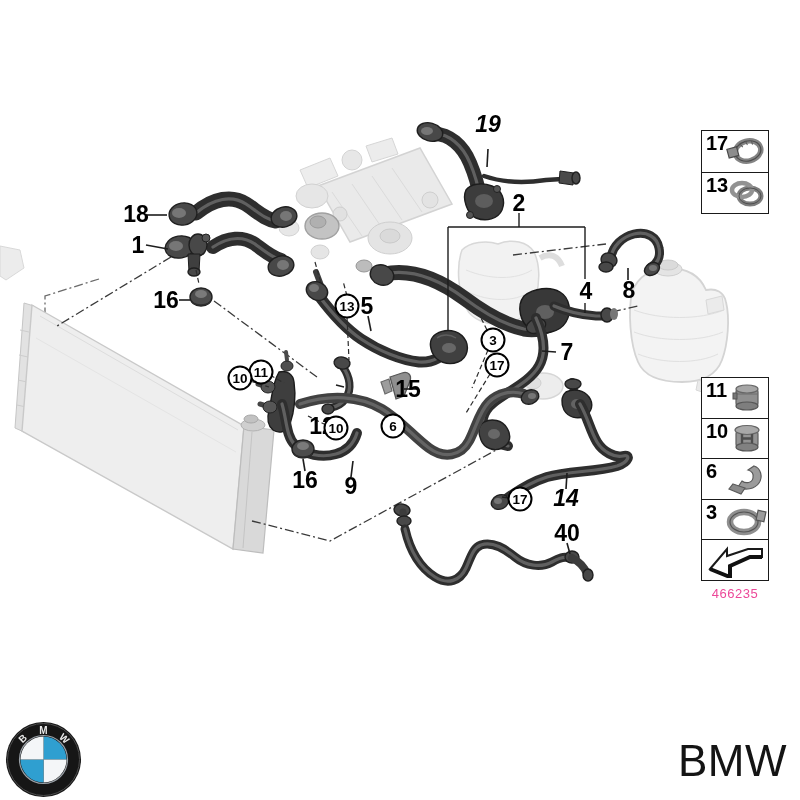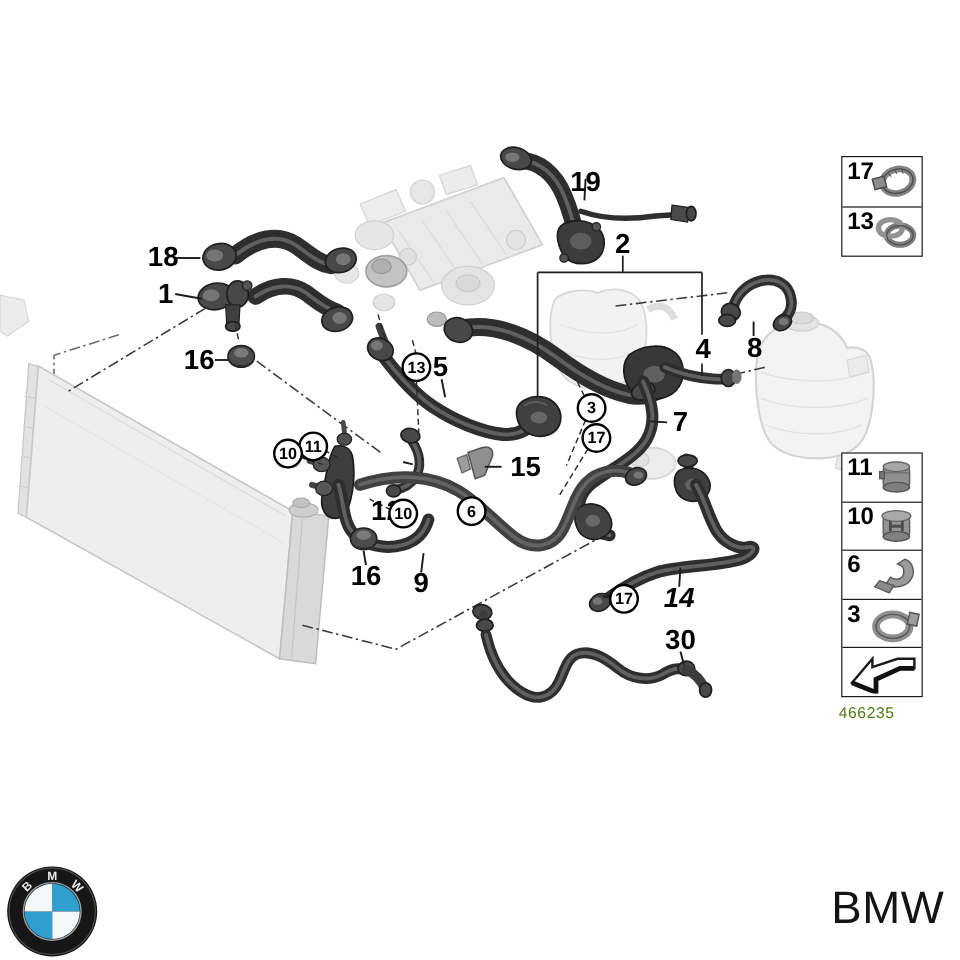--- a/index.html
+++ b/index.html
@@ -29,26 +29,26 @@
   .legend-top { top:130px; }
   .legend-bottom { top:377px; }
   .legend-cell { position:relative; border-bottom:1.6px solid #1a1a1a; }
   .legend-top .legend-cell { height:40.5px; }
   .legend-bottom .legend-cell { height:39.5px; }
   .legend-cell:last-child { border-bottom:none; }
   .legend-num { position:absolute; left:4px; top:1px; font-size:20px; font-weight:700; color:#000; }
   .legend-icon { position:absolute; right:0px; top:2px; }
   .arrow-cell svg { position:absolute; left:1px; top:2px; }
 
-  .drawing-number { position:absolute; left:699px; top:586px; width:72px; text-align:left;
-             font-size:13px; color:#4d7c0f; letter-spacing:.5px; }
+  .drawing-number { position:absolute; left:699px; top:586px; width:72px; text-align:center;
+             font-size:13px; color:#ec4899; letter-spacing:.5px; }
 
   
   .bmw-logo { position:absolute; left:5px; top:721px; }
-  .part-text { position:absolute; right:13px; top:736px; font-size:38px; font-weight:400;
+  .part-text { position:absolute; right:13px; top:736px; font-size:44px; font-weight:400;
              color:#141414; letter-spacing:.5px; display:flex; gap:0; white-space:nowrap;align-items:center; }
 </style>
 </head>
 <body>
 
 <div class="stage">
 
   <svg class="artwork" width="800" height="800" viewBox="0 0 800 800">
     <defs>
       <path id="h18" d="M 196,213 C 214,198 232,195 246,204 C 257,211 264,219 276,221"></path>
@@ -318,40 +318,40 @@
       <path class="bracket" d="M 448,227 L 448,331"></path>
       <path class="bracket" d="M 585,227 L 585,279"></path>
       <path class="bracket" d="M 585,303 L 585,313"></path>
     </g>
   </svg>
 
   <div id="callouts">
       <div class="callout" style="left: 136px; top: 214px; text-align: center;">18</div>
       <div class="callout" style="left: 138px; top: 245px;">1</div>
       <div class="callout" style="left: 166px; top: 300px;">16</div>
-      <div class="callout" style="left: 488px; top: 152px;">19</div>
+      <div class="callout" style="left: 488px; top: 124px; font-style: italic;">19</div>
       <div class="callout" style="left: 519px; top: 203px;">2</div>
       <div class="callout circled" style="left: 347px; top: 306px;">13</div>
       <div class="callout" style="left: 367px; top: 306px;">5</div>
       <div class="callout" style="left: 586px; top: 291px;">4</div>
       <div class="callout" style="left: 629px; top: 290px;">8</div>
       <div class="callout circled" style="left: 493px; top: 340px;">3</div>
       <div class="callout" style="left: 567px; top: 352px;">7</div>
       <div class="callout circled" style="left: 497px; top: 365px;">17</div>
       <div class="callout circled" style="left: 261px; top: 372px;">11</div>
       <div class="callout circled" style="left: 240px; top: 378px;">10</div>
       <div class="callout" style="left: 322px; top: 382px; margin-top: 44px;">12</div>
-      <div class="callout" style="left: 438px; top: 389px;">15</div>
+      <div class="callout" style="left: 408px; top: 389px;">15</div>
       <div class="callout circled" style="left: 336px; top: 428px;">10</div>
       <div class="callout circled" style="left: 393px; top: 426px;">6</div>
       <div class="callout" style="left: 305px; top: 480px;">16</div>
       <div class="callout" style="left: 351px; top: 486px;">9</div>
       <div class="callout circled" style="left: 520px; top: 499px;">17</div>
       <div class="callout" style="left: 566px; top: 498px; font-style: italic;">14</div>
-      <div class="callout" style="left: 567px; top: 533px;">30</div>
+      <div class="callout" style="left: 567px; top: 533px;">40</div>
     </div>
 
   <div class="legend legend-top">
     <div class="legend-cell">
       <span class="legend-num">17</span>
       <svg class="legend-icon" width="44" height="36" viewBox="0 0 44 36">
         <g transform="rotate(-15 24 18)">
           <ellipse cx="24" cy="18" rx="13" ry="10" fill="none" stroke="#848484" stroke-width="5.5"></ellipse>
           <ellipse cx="24" cy="18" rx="13" ry="10" fill="none" stroke="#4d4d4d" stroke-width="1.2"></ellipse>
           <rect x="4" y="11" width="10" height="9" fill="#8d8d8d" stroke="#4a4a4a" stroke-width="1.2"></rect>

